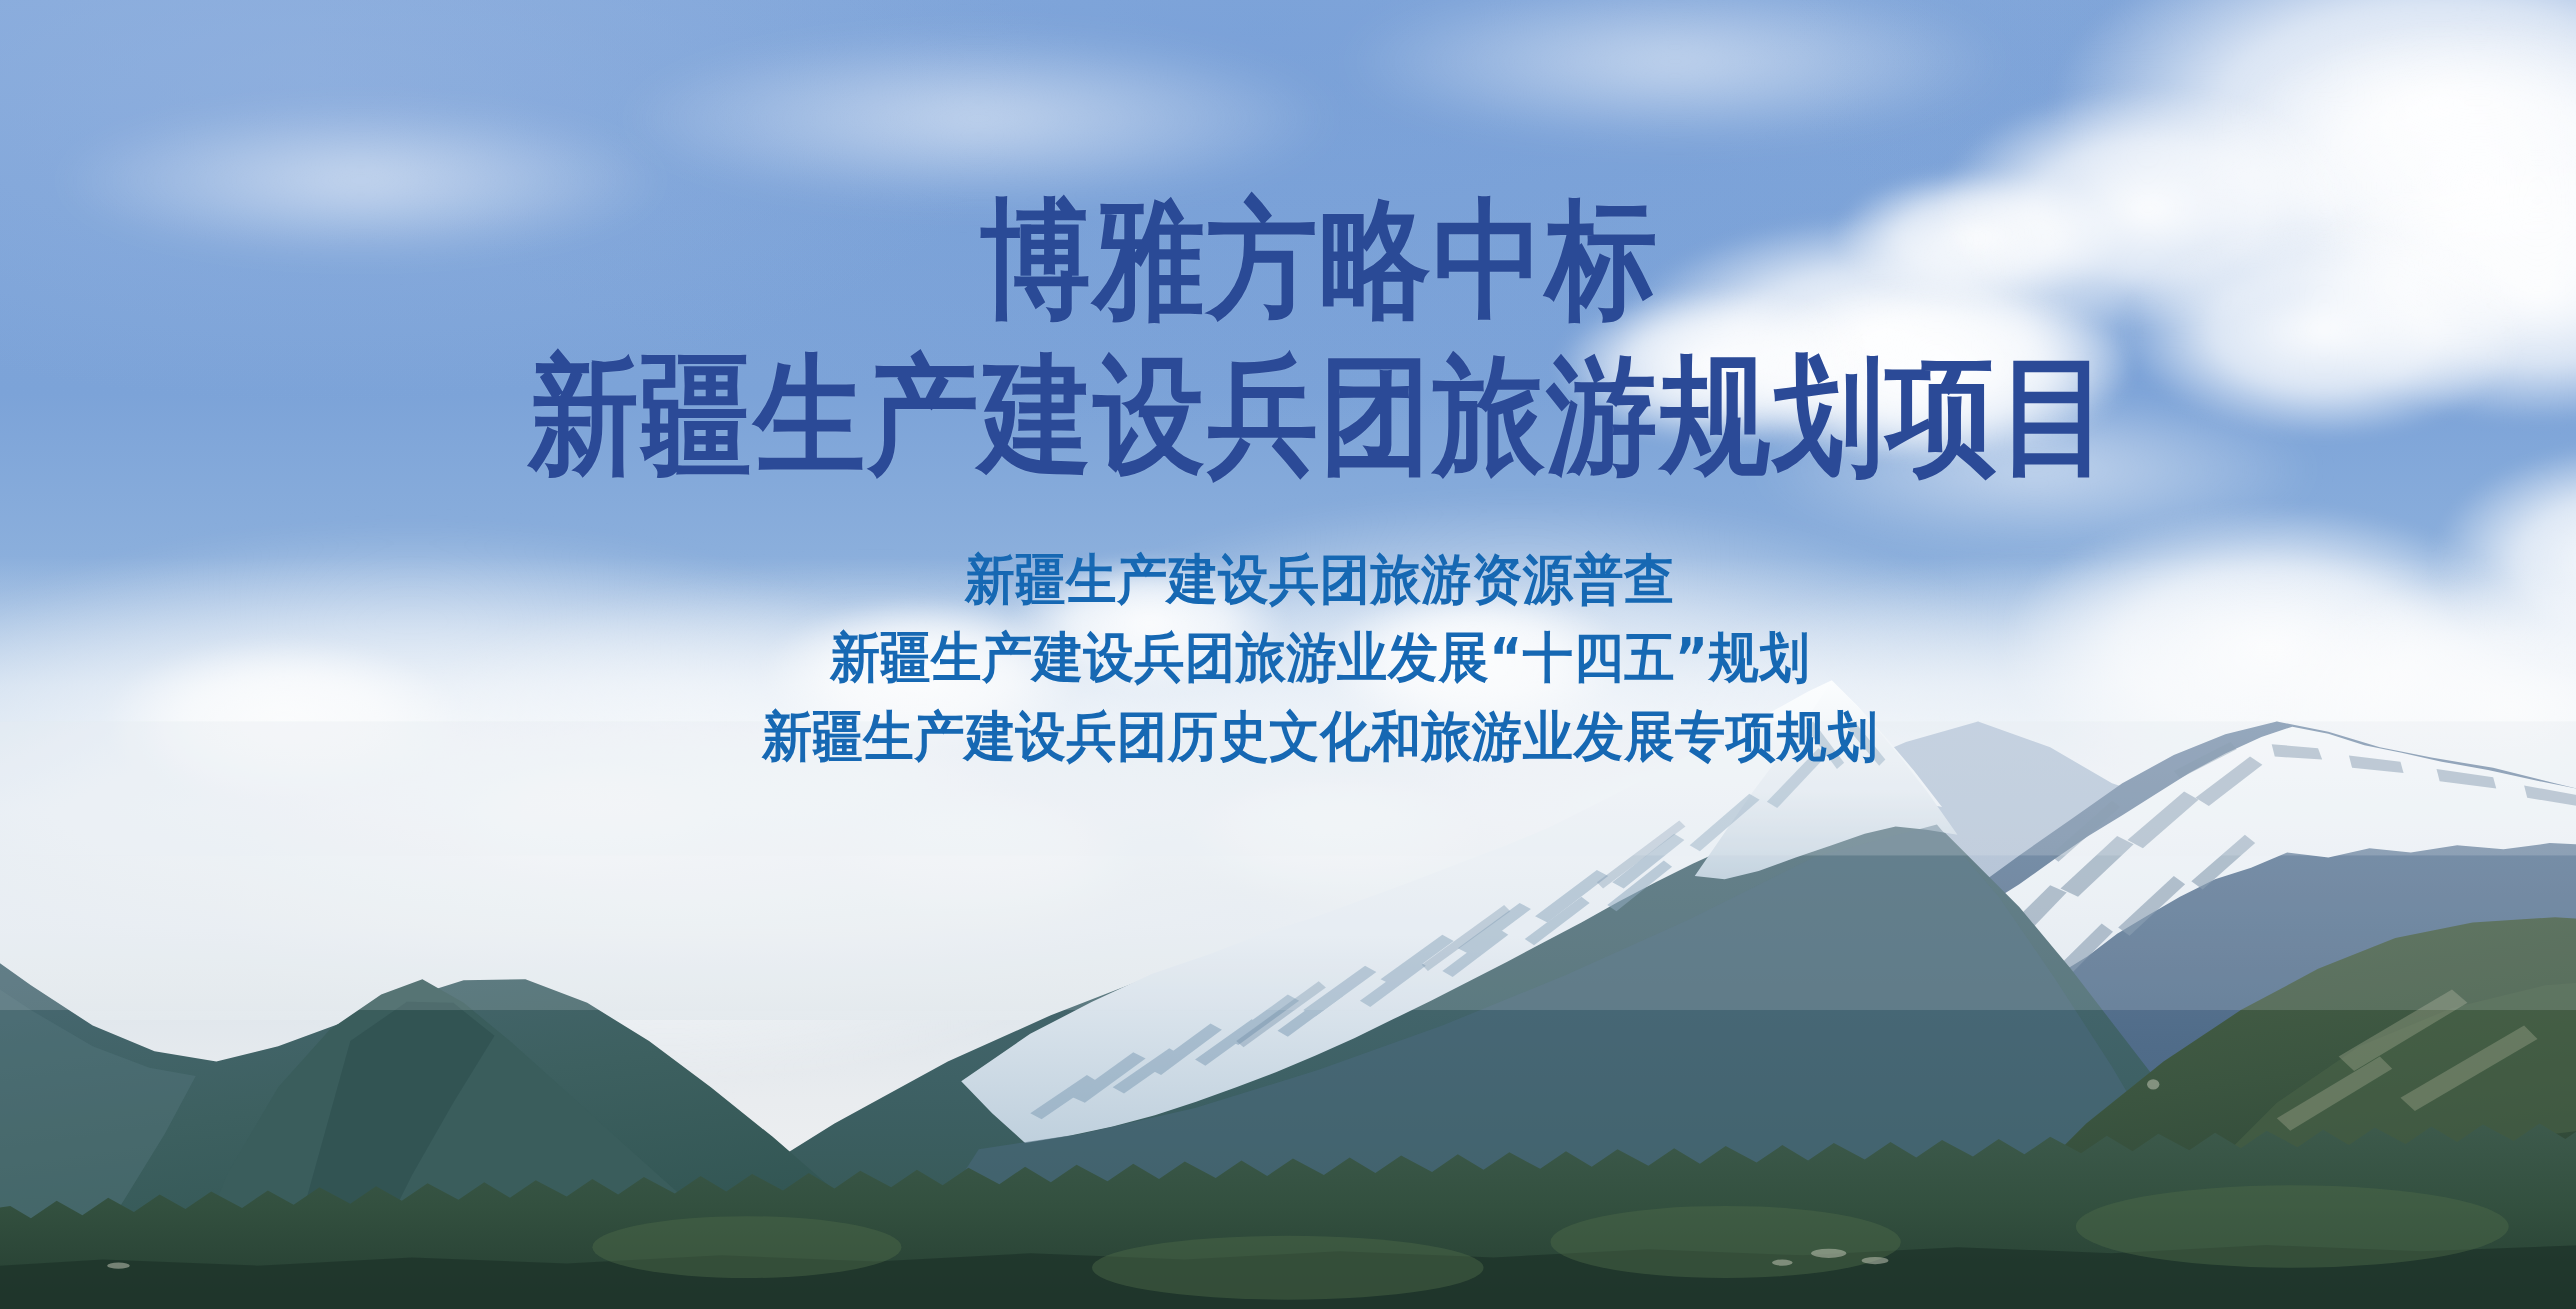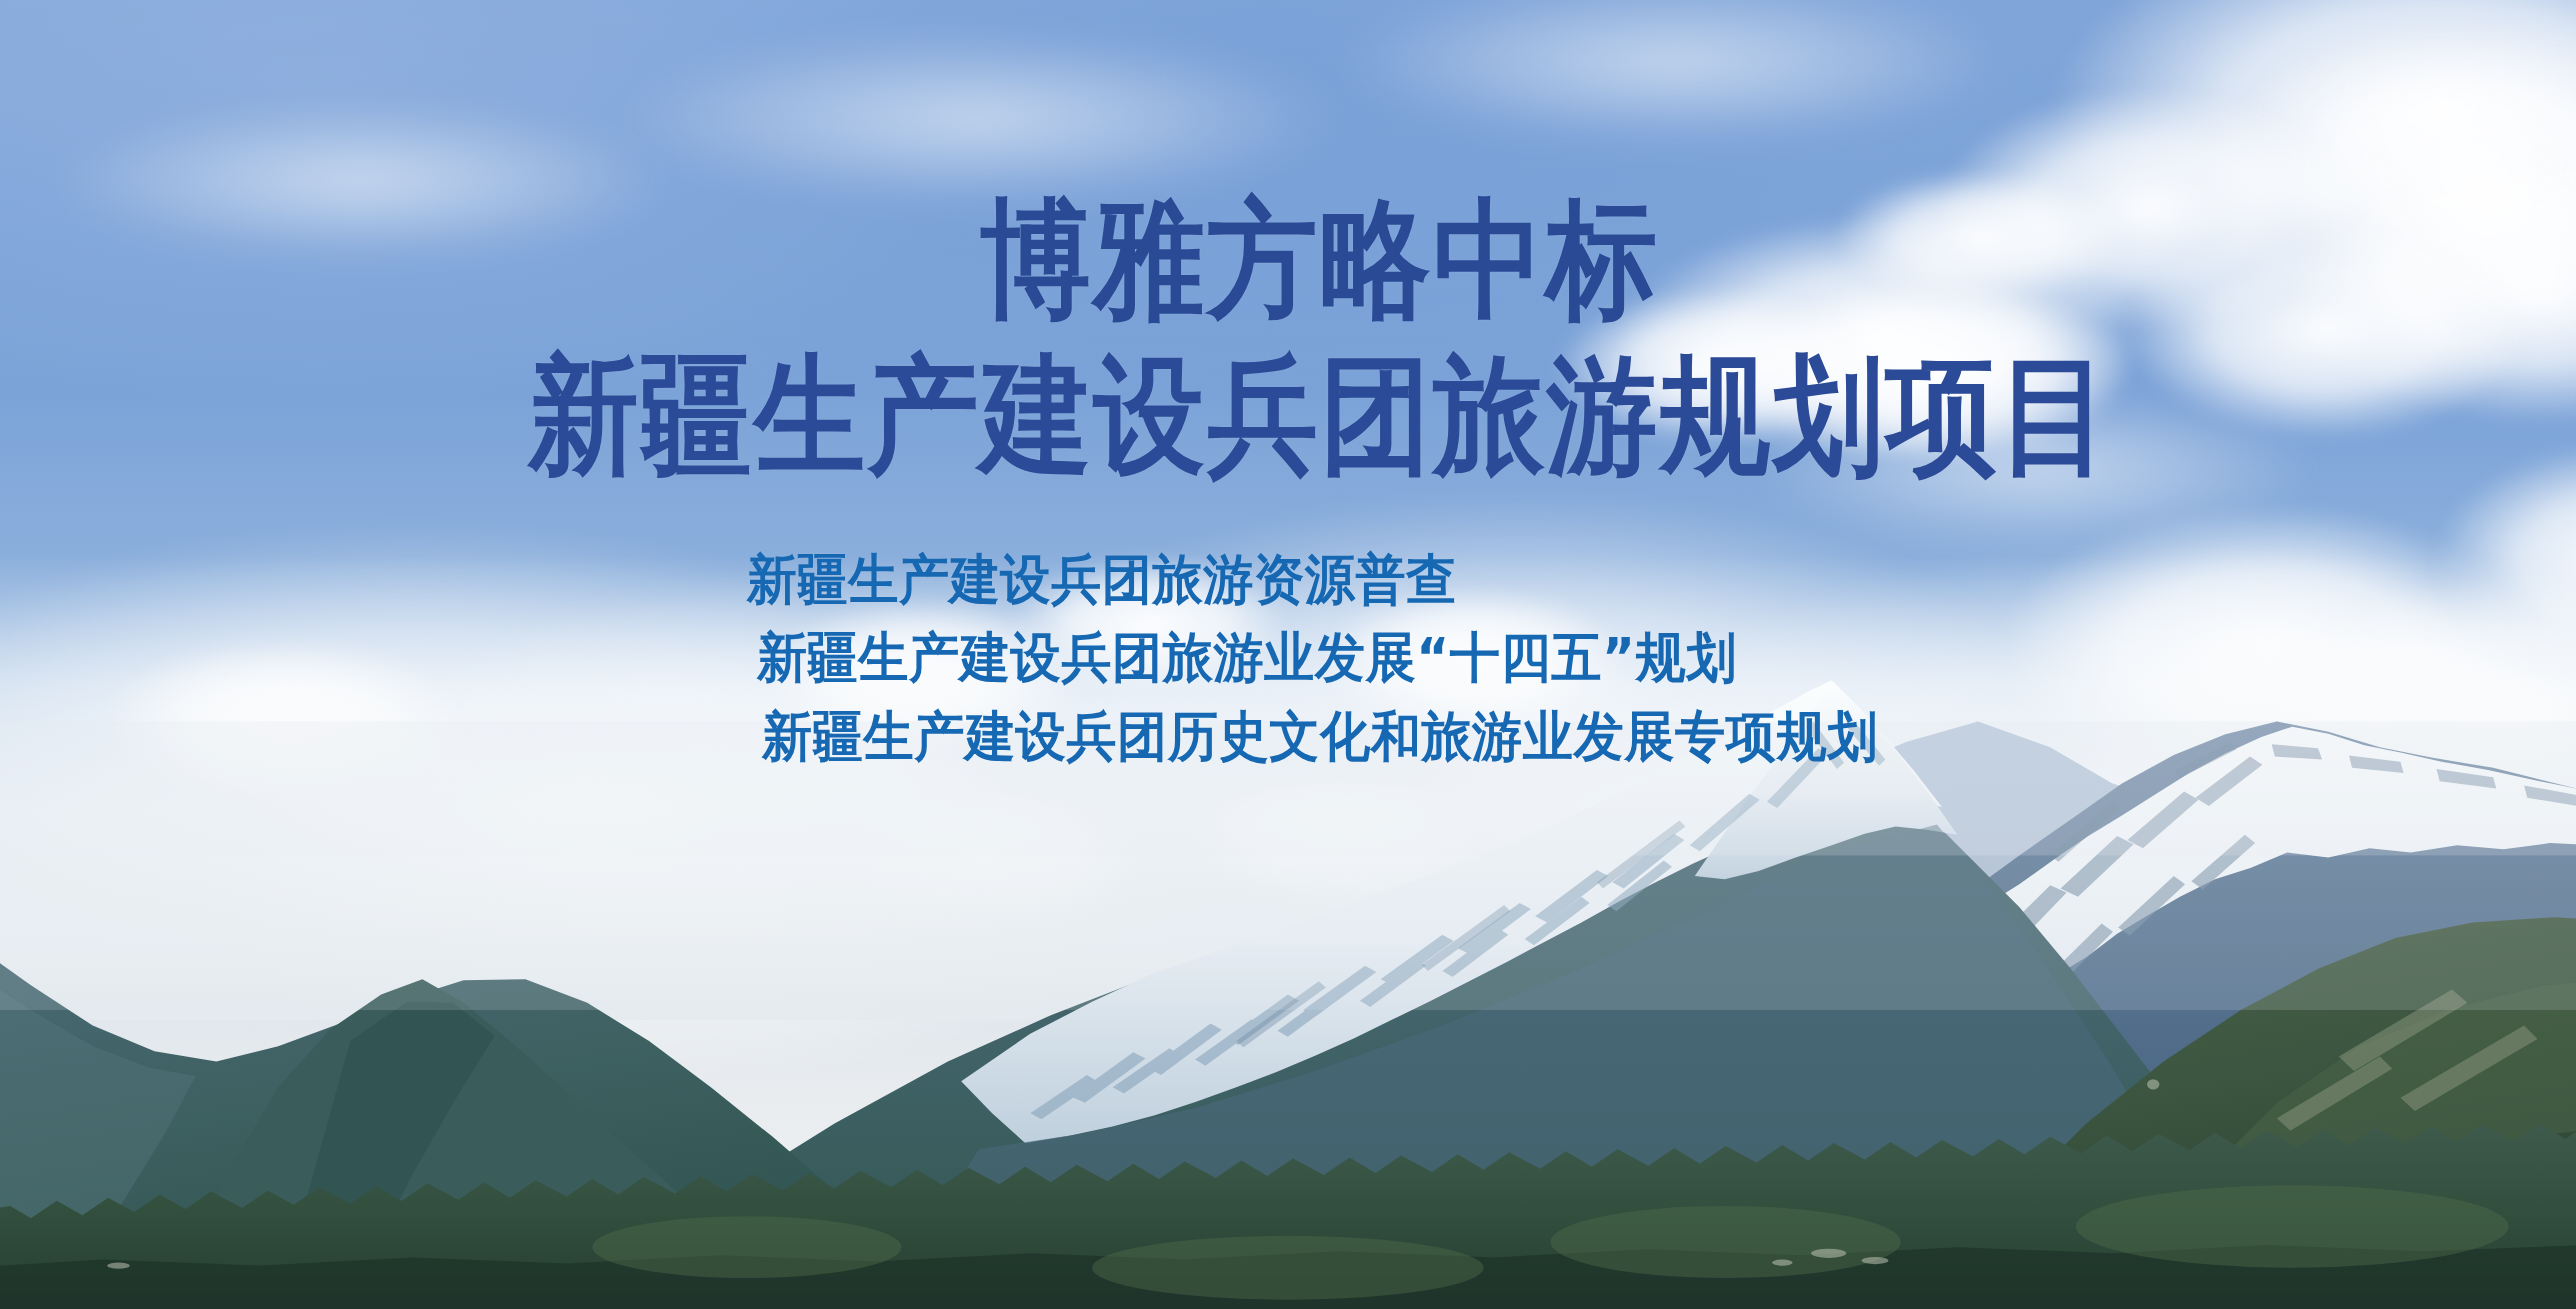--- a/index.html
+++ b/index.html
@@ -149,21 +149,21 @@
   .headline-2 {
     margin-top:27px;
     font-size:129px;
     transform:scaleX(.86);
     transform-origin:center;
     color:#2b4a97;
   }
 
   .subtitle-block {
     margin-top:64px;
-    display:flex; flex-direction:column; align-items:flex-start;
+    display:flex; flex-direction:column; align-items:center;
     gap:7.2px;
   }
   .subtitle {
     font-family:"DejaVu Sans","Liberation Sans",sans-serif;
     color:#1668b3;
     font-weight:700;
     font-size:54px;
     line-height:1.32;
     white-space:nowrap;
     text-align:center;

